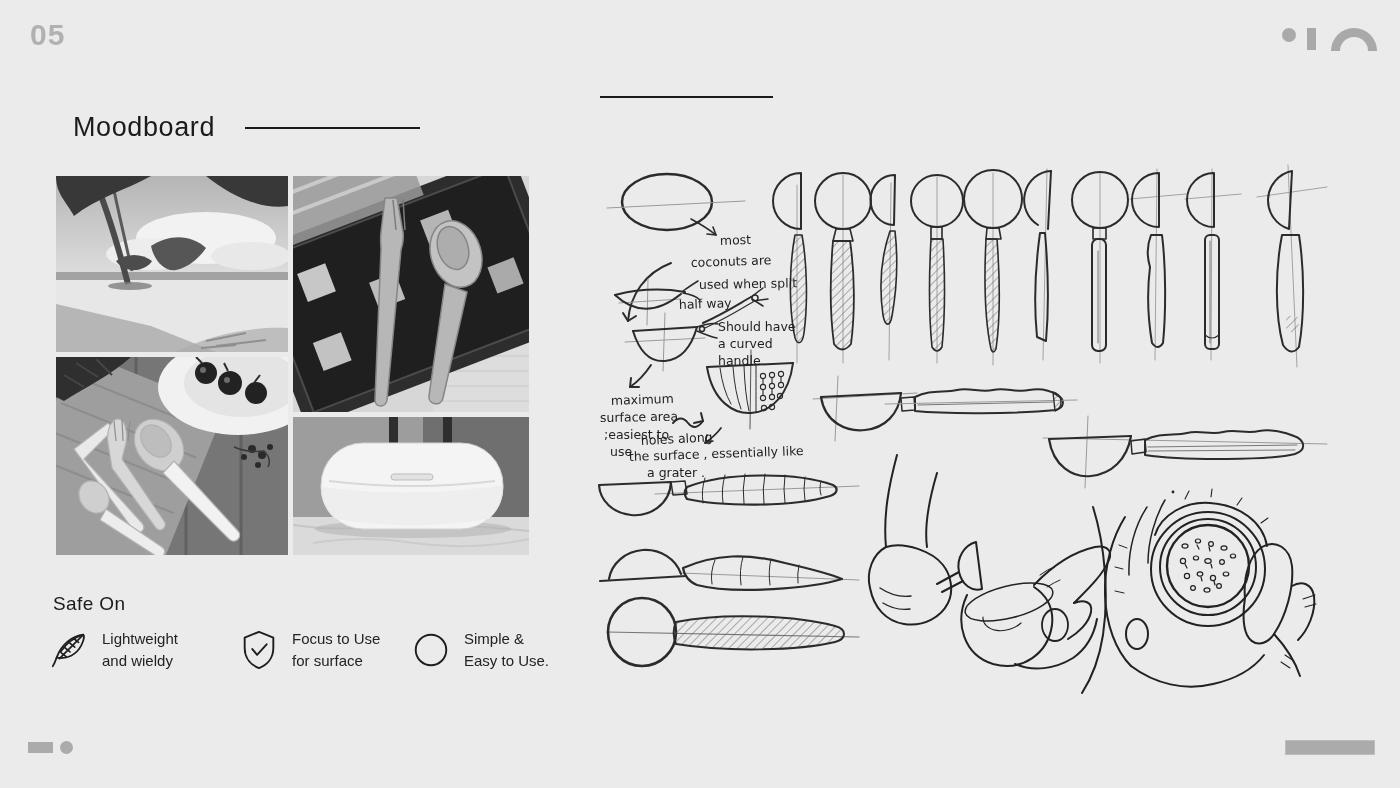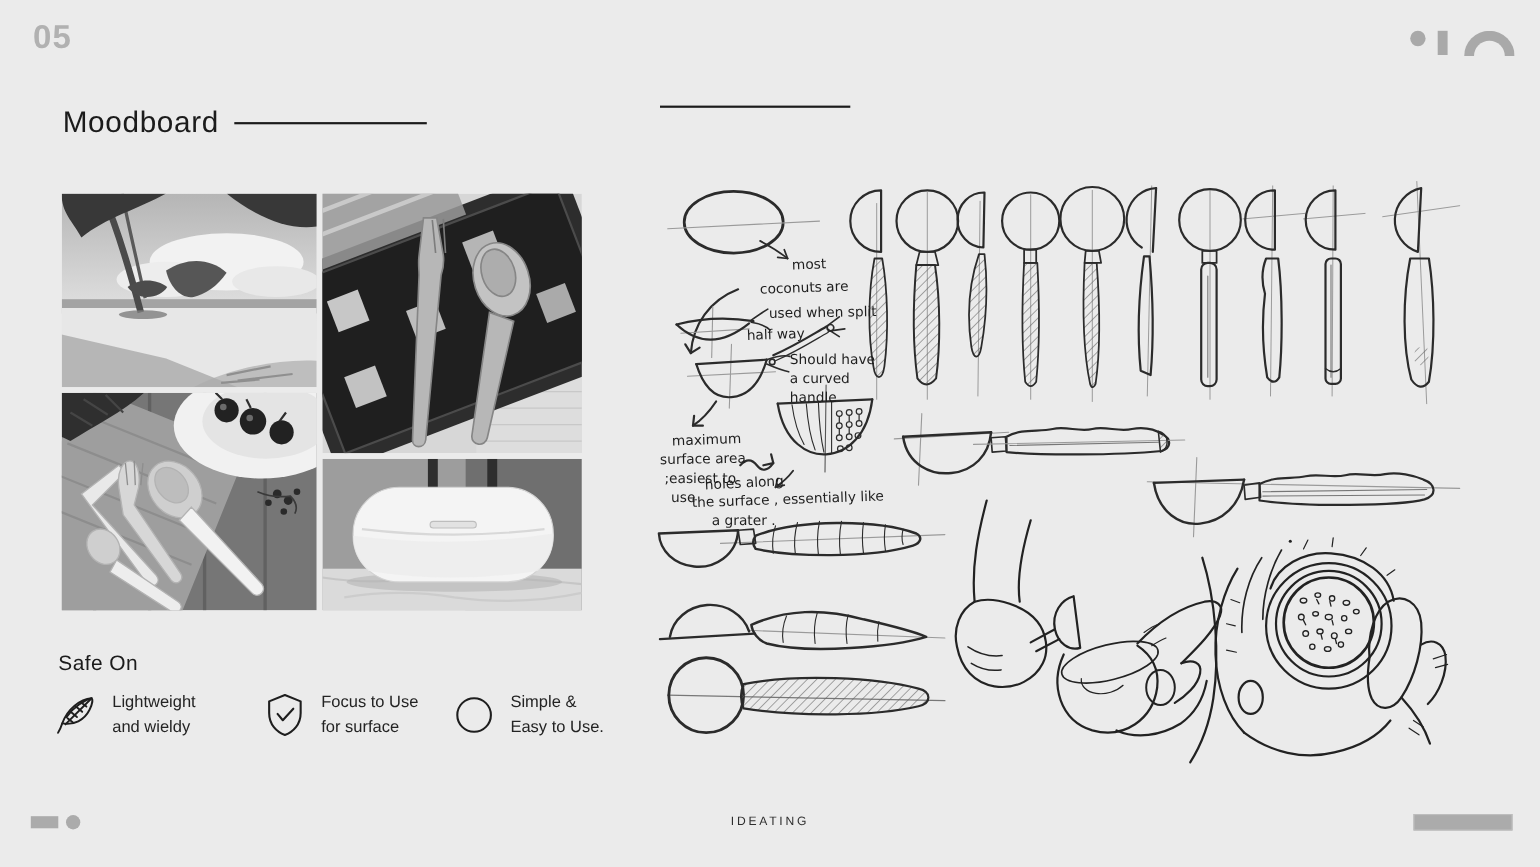--- a/index.html
+++ b/index.html
@@ -2,21 +2,21 @@
 <html><head>
 <meta charset="utf-8">
 <style>
   html,body{margin:0;padding:0;background:#ebebeb;}
   .slide{position:relative;width:1400px;height:778px;background:#ebebeb;overflow:hidden;
          font-family:"Liberation Sans",sans-serif;color:#1c1c1c;}
   .abs{position:absolute;}
   
   .page-num{left:30px;top:18px;font-size:30px;font-weight:bold;color:#b1b1b1;letter-spacing:1px;}
   .sec-title{display:flex;align-items:center;gap:14px;}
-  .sec-title h1{margin:0;font-size:27px;font-weight:400;letter-spacing:.6px;color:#1b1b1b;}
+  .sec-title h1{margin:16px;font-size:27px;font-weight:400;letter-spacing:.6px;color:#1b1b1b;}
   .rule{height:2px;background:#1b1b1b;}
   
   .logo{right:18px;top:28px;width:100px;height:24px;}
   .logo .dot{position:absolute;left:0;top:0;width:14px;height:14px;border-radius:50%;background:#a9a9a9;}
   .logo .bar{position:absolute;left:25px;top:0;width:9px;height:22px;background:#a9a9a9;}
   .logo .arch{position:absolute;left:49px;top:0;width:46px;height:23px;box-sizing:border-box;
               border:9px solid #a9a9a9;border-bottom:none;border-radius:23px 23px 0 0;}
   
   .photo{position:absolute;overflow:hidden;}
   .photo svg{display:block;width:100%;height:100%;}
@@ -450,18 +450,17 @@
       <text x="15" y="267" transform="rotate(-1 15 267)">surface area</text>
       <text x="19" y="284">;easiest to</text>
       <text x="25" y="301">use</text>
 
       <text x="56" y="290" transform="rotate(-3 56 290)">holes along</text>
       <text x="44" y="306" transform="rotate(-2 44 306)">the surface , essentially like</text>
       <text x="62" y="322">a grater .</text>
     </g>
   </svg>
 
-  <div class="abs footer">IDEATING</div>
   <div class="abs deco-rect-l"></div>
   <div class="abs deco-dot-l"></div>
   <div class="abs deco-rect-r"></div>
 
 </div>
 
 </body></html>

